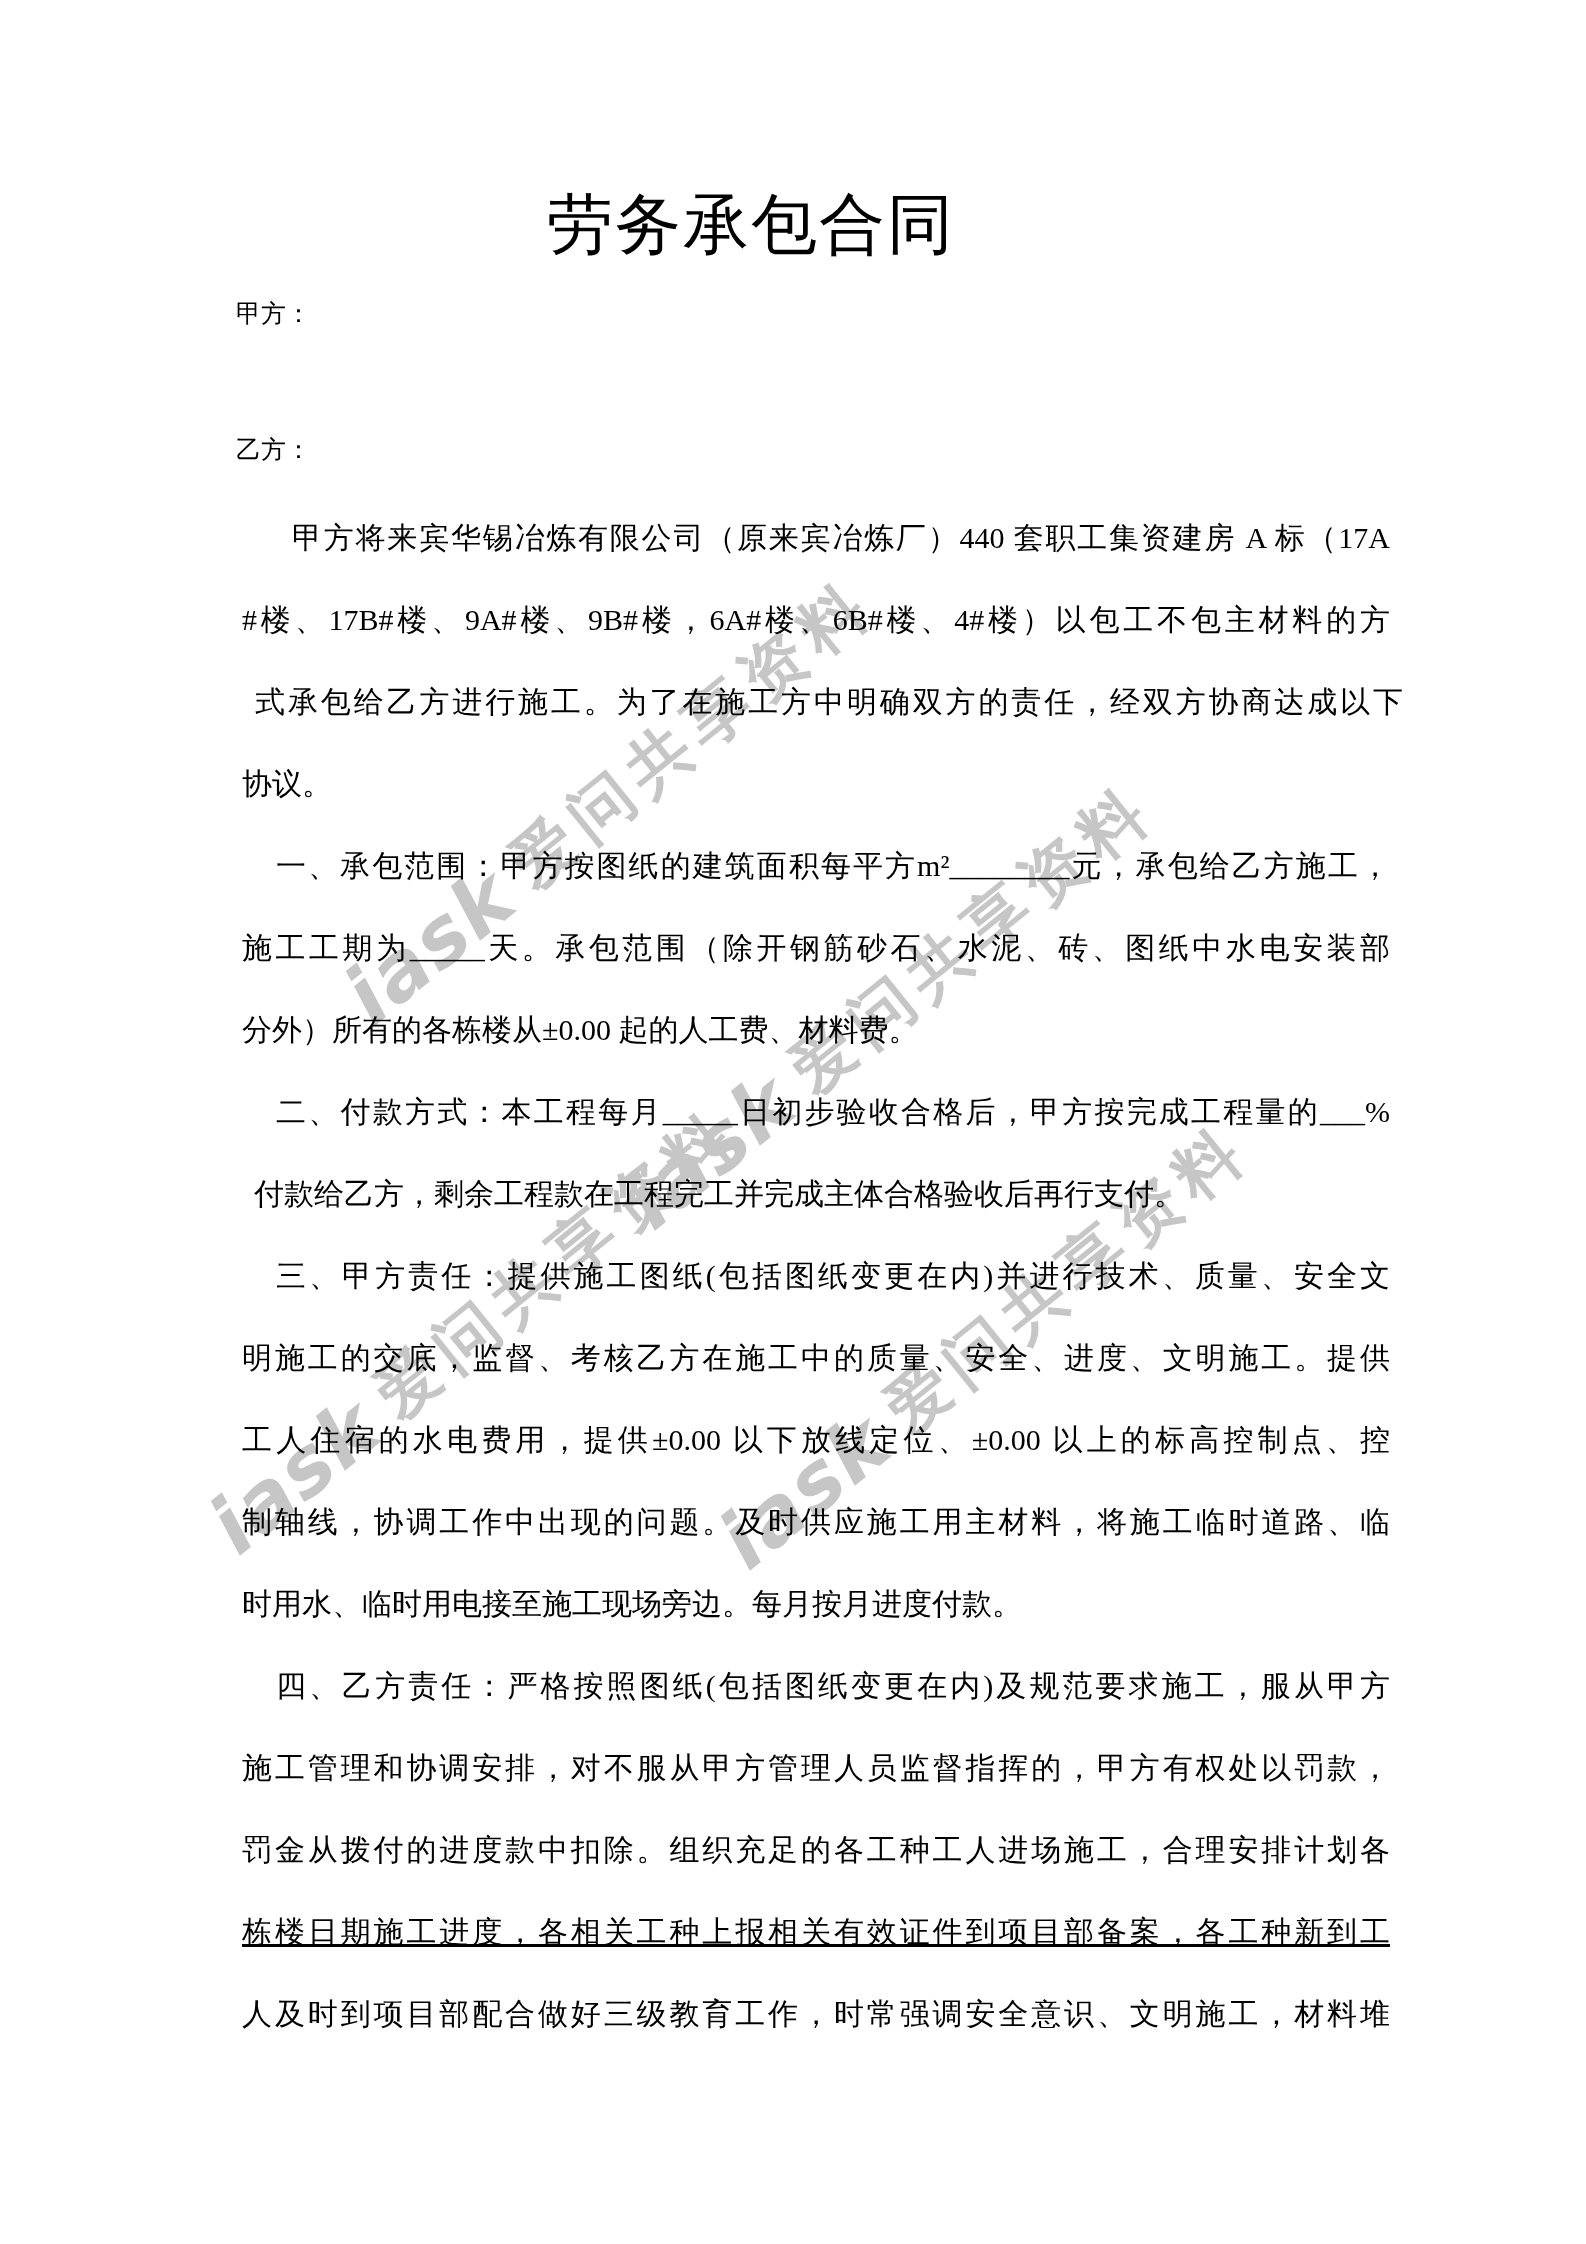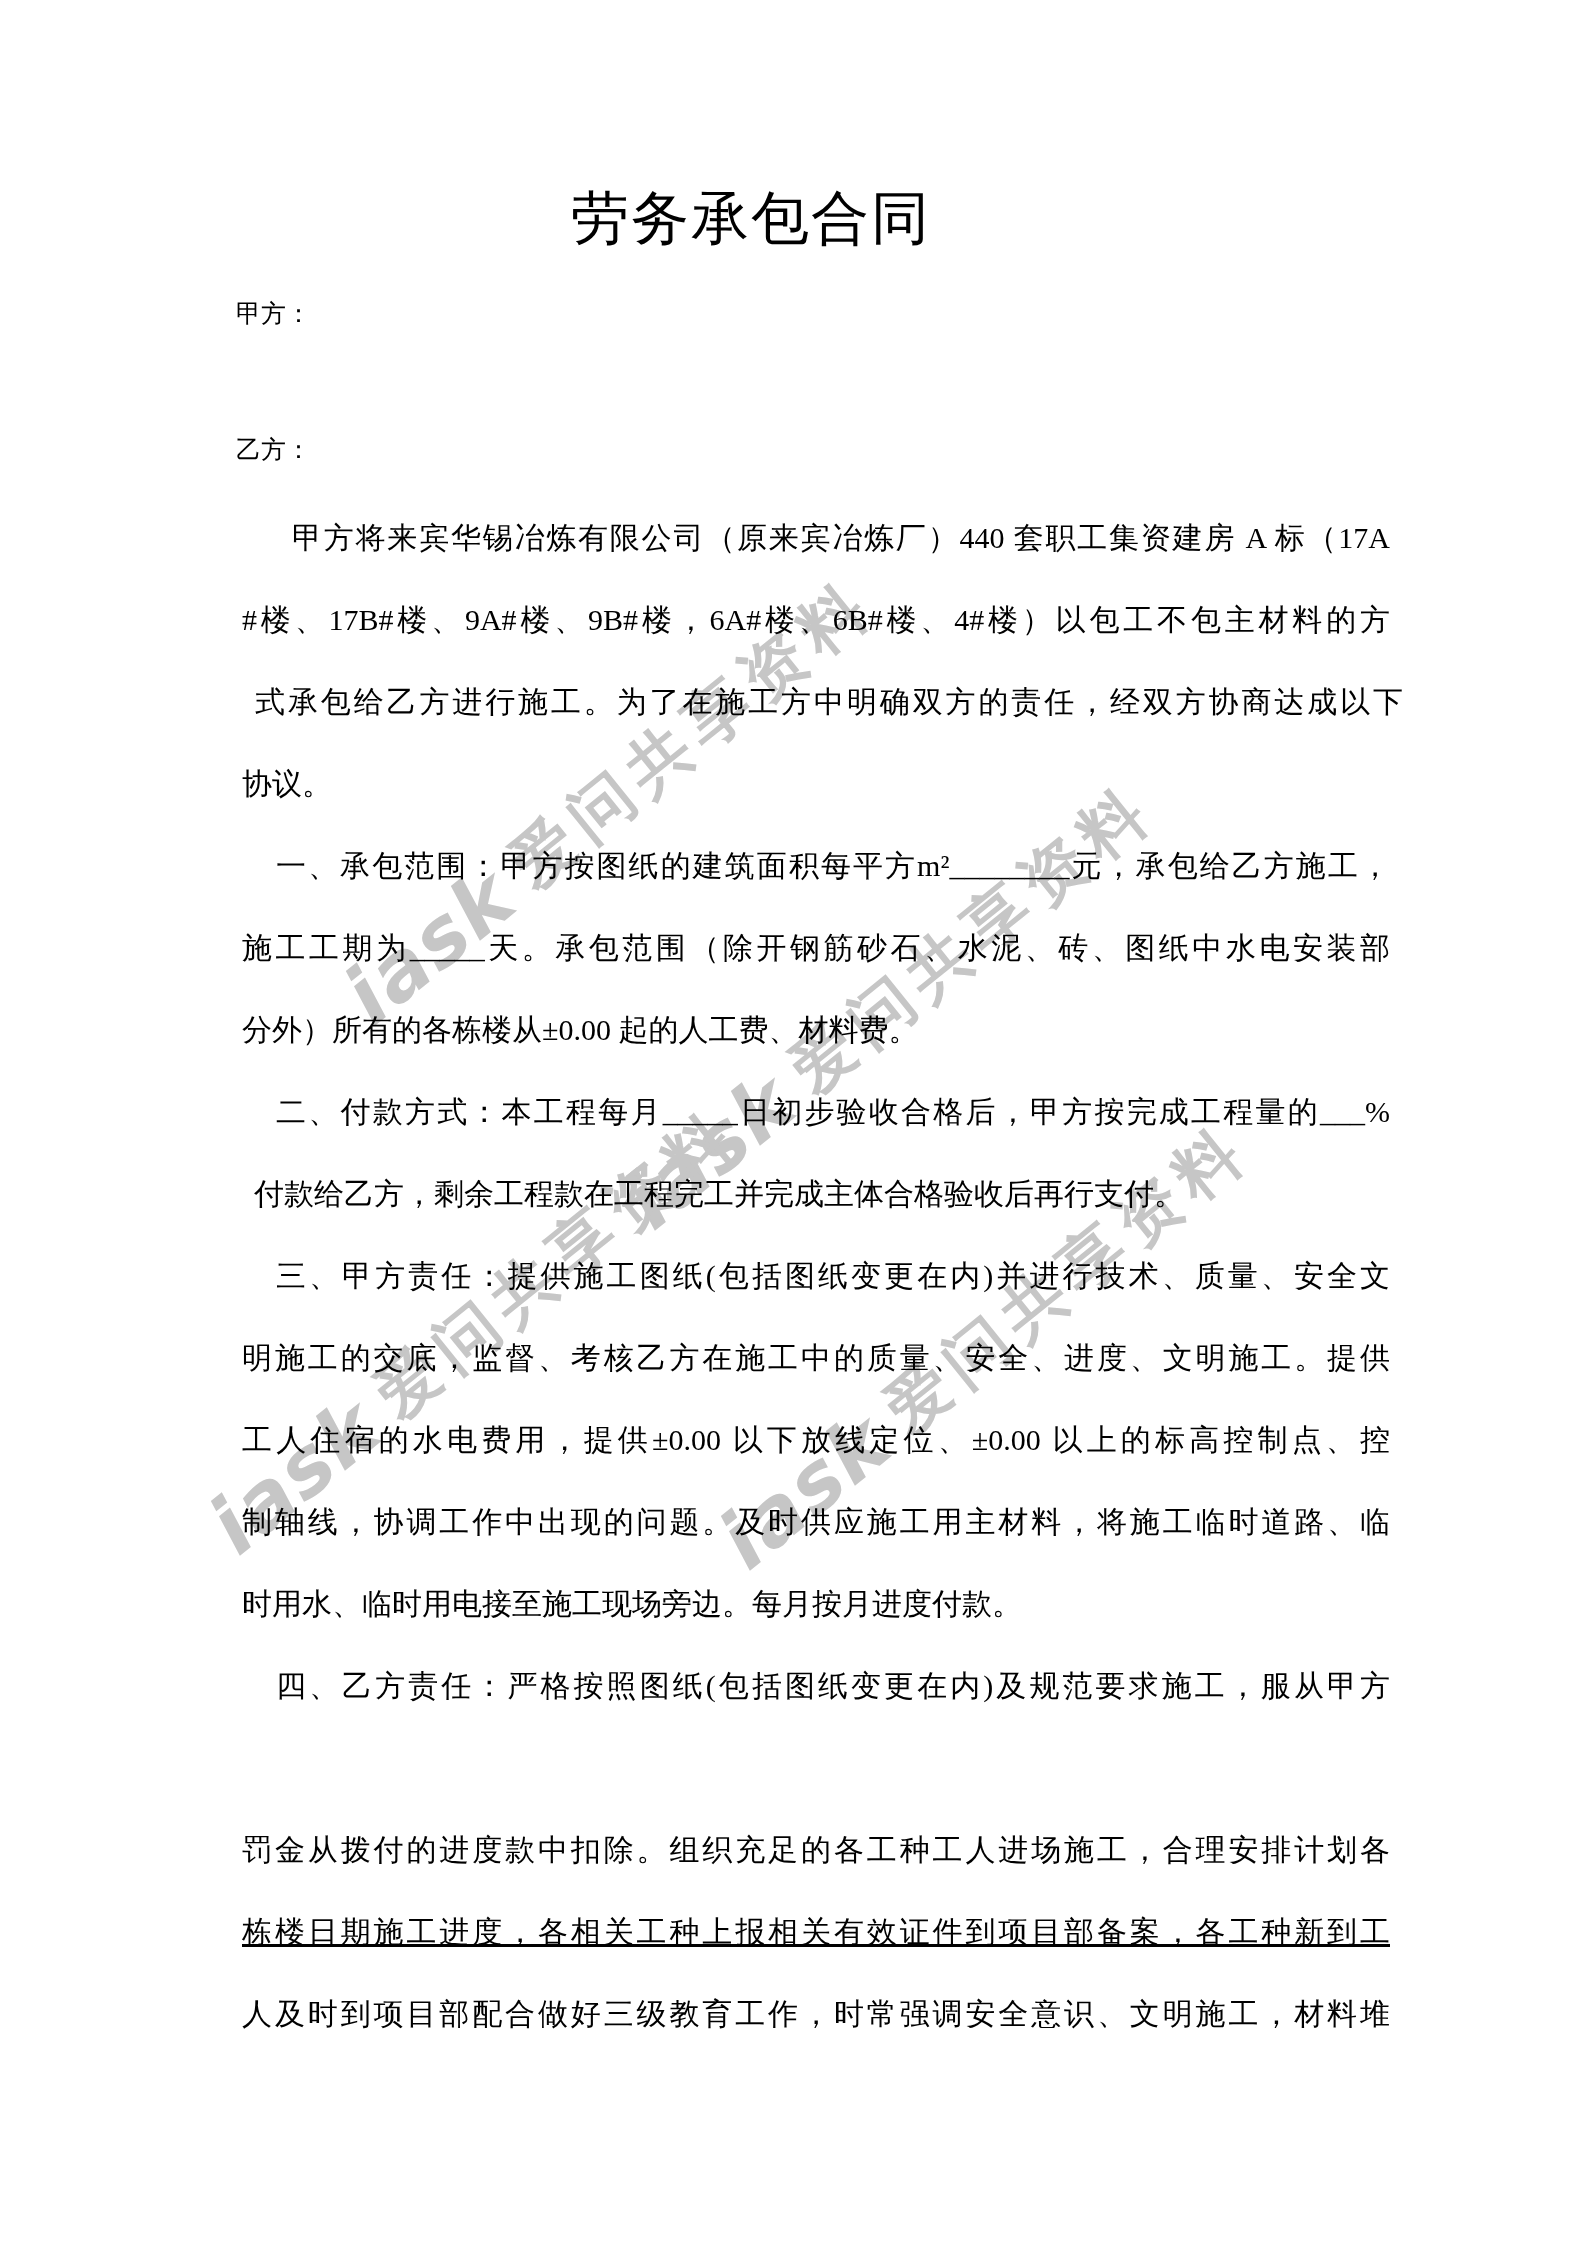--- a/index.html
+++ b/index.html
@@ -42,21 +42,21 @@
     letter-spacing: 10px;
   }
   
   #doc-title {
     position: absolute;
     z-index: 2;
     top: 180px;
     left: 751px;
     transform: translateX(-50%);
     margin: 0;
-    font-size: 58px;
+    font-size: 66px;
     font-weight: 400;
     letter-spacing: 2px;
     white-space: nowrap;
   }
   .party {
     position: absolute;
     z-index: 2;
     left: 236px;
     font-size: 25px;
     line-height: 42px;
@@ -111,18 +111,19 @@
       <div class="line j" style="top: 928px;">施工工期为_____天。承包范围（除开钢筋砂石、水泥、砖、图纸中水电安装部</div>
       <div class="line" style="top: 1010px;">分外）所有的各栋楼从±0.00 起的人工费、材料费。</div>
       <div class="line j ind-sec" style="top: 1092px;">二、付款方式：本工程每月_____日初步验收合格后，甲方按完成工程量的___%</div>
       <div class="line" style="top: 1174px; margin-left: 12px;">付款给乙方，剩余工程款在工程完工并完成主体合格验收后再行支付。</div>
       <div class="line j ind-sec" style="top: 1256px;">三、甲方责任：提供施工图纸(包括图纸变更在内)并进行技术、质量、安全文</div>
       <div class="line j" style="top: 1338px;">明施工的交底，监督、考核乙方在施工中的质量、安全、进度、文明施工。提供</div>
       <div class="line j" style="top: 1420px;">工人住宿的水电费用，提供±0.00 以下放线定位、±0.00 以上的标高控制点、控</div>
       <div class="line j" style="top: 1502px;">制轴线，协调工作中出现的问题。及时供应施工用主材料，将施工临时道路、临</div>
       <div class="line" style="top: 1584px;">时用水、临时用电接至施工现场旁边。每月按月进度付款。</div>
       <div class="line j ind-sec" style="top: 1666px;">四、乙方责任：严格按照图纸(包括图纸变更在内)及规范要求施工，服从甲方</div>
+      <div class="line j" style="top: 1748px;">施工管理和协调安排，对不服从甲方管理人员监督指挥的，甲方有权处以罚款，</div>
       <div class="line j" style="top: 1830px;">罚金从拨付的进度款中扣除。组织充足的各工种工人进场施工，合理安排计划各</div>
       <div class="line j" style="top: 1912px; text-decoration: underline;">栋楼日期施工进度，各相关工种上报相关有效证件到项目部备案，各工种新到工</div>
       <div class="line j" style="top: 1994px;">人及时到项目部配合做好三级教育工作，时常强调安全意识、文明施工，材料堆</div>
     </div>
 
 </div>
 
 </body></html>

